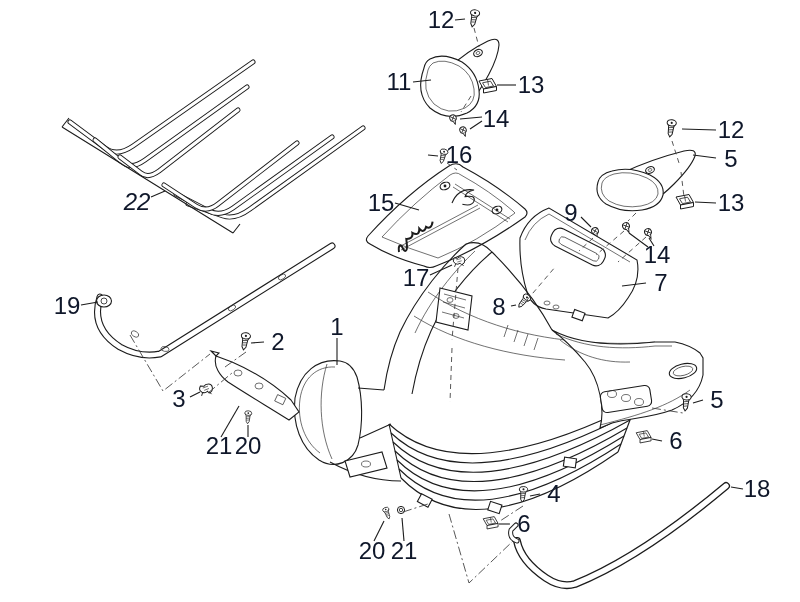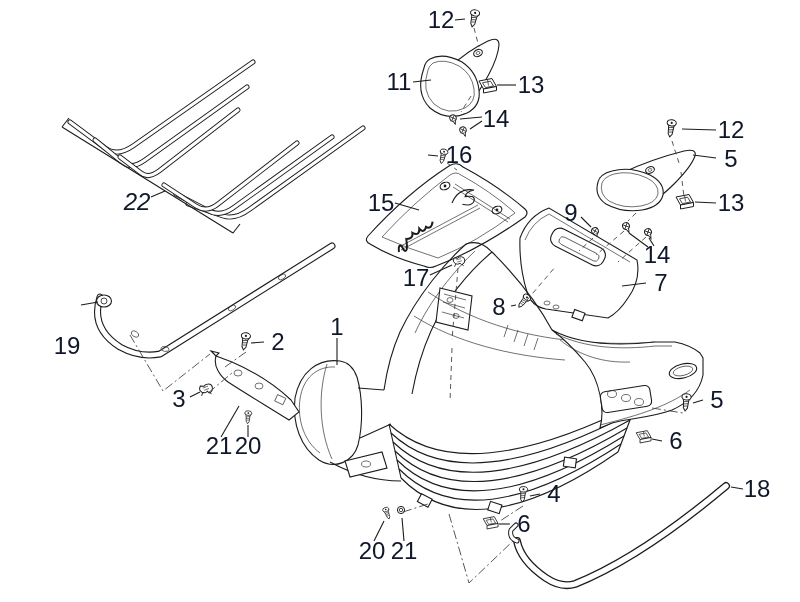--- a/index.html
+++ b/index.html
@@ -260,20 +260,20 @@
       <div class="callout" style="left: 441px; top: 20px;">12</div>
       <div class="callout" style="left: 731px; top: 130px;">12</div>
       <div class="callout" style="left: 531px; top: 85px;">13</div>
       <div class="callout" style="left: 731px; top: 203px;">13</div>
       <div class="callout" style="left: 496px; top: 119px;">14</div>
       <div class="callout" style="left: 657px; top: 255px;">14</div>
       <div class="callout" style="left: 381px; top: 203px;">15</div>
       <div class="callout" style="left: 414px; top: 155px; margin-left: 45px;">16</div>
       <div class="callout" style="left: 416px; top: 278px;">17</div>
       <div class="callout" style="left: 757px; top: 489px; text-align: center;">18</div>
-      <div class="callout" style="left: 67px; top: 306px; margin-top: 40px;">19</div>
+      <div class="callout" style="left: 67px; top: 306px;">19</div>
       <div class="callout" style="left: 248px; top: 446px;">20</div>
       <div class="callout" style="left: 219px; top: 446px;">21</div>
       <div class="callout" style="left: 372px; top: 551px;">20</div>
       <div class="callout" style="left: 404px; top: 551px;">21</div>
       <div class="callout" style="left: 137px; top: 202px; font-style: italic;">22</div>
     </div>
 </div>
 
 </body></html>

